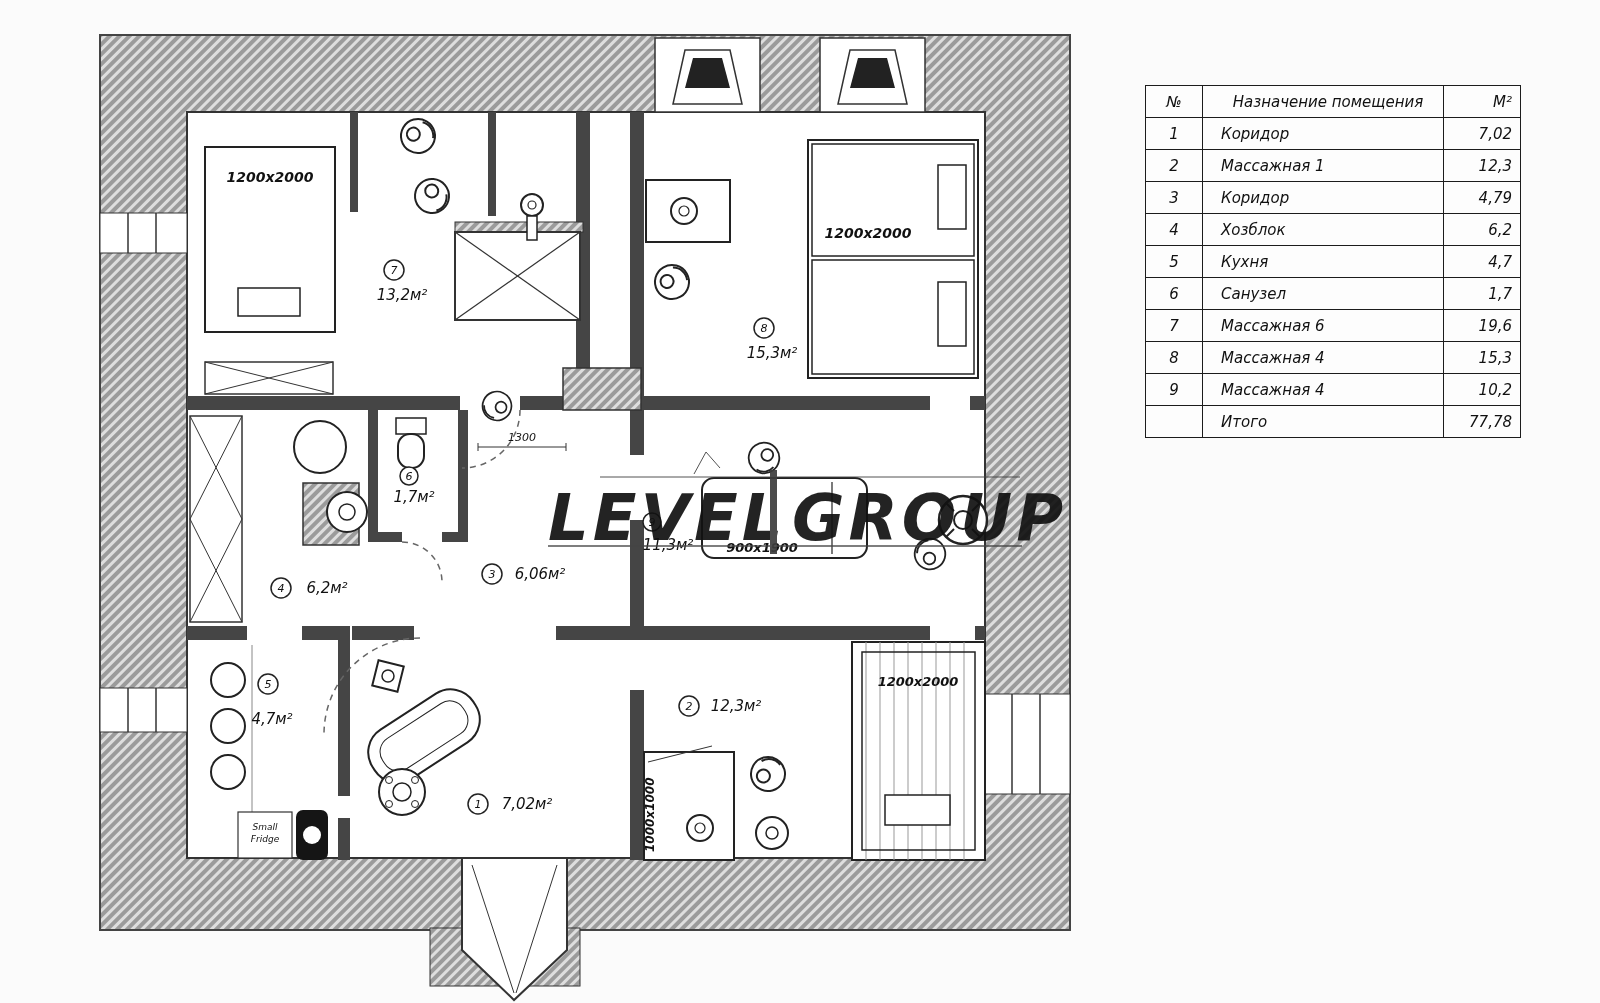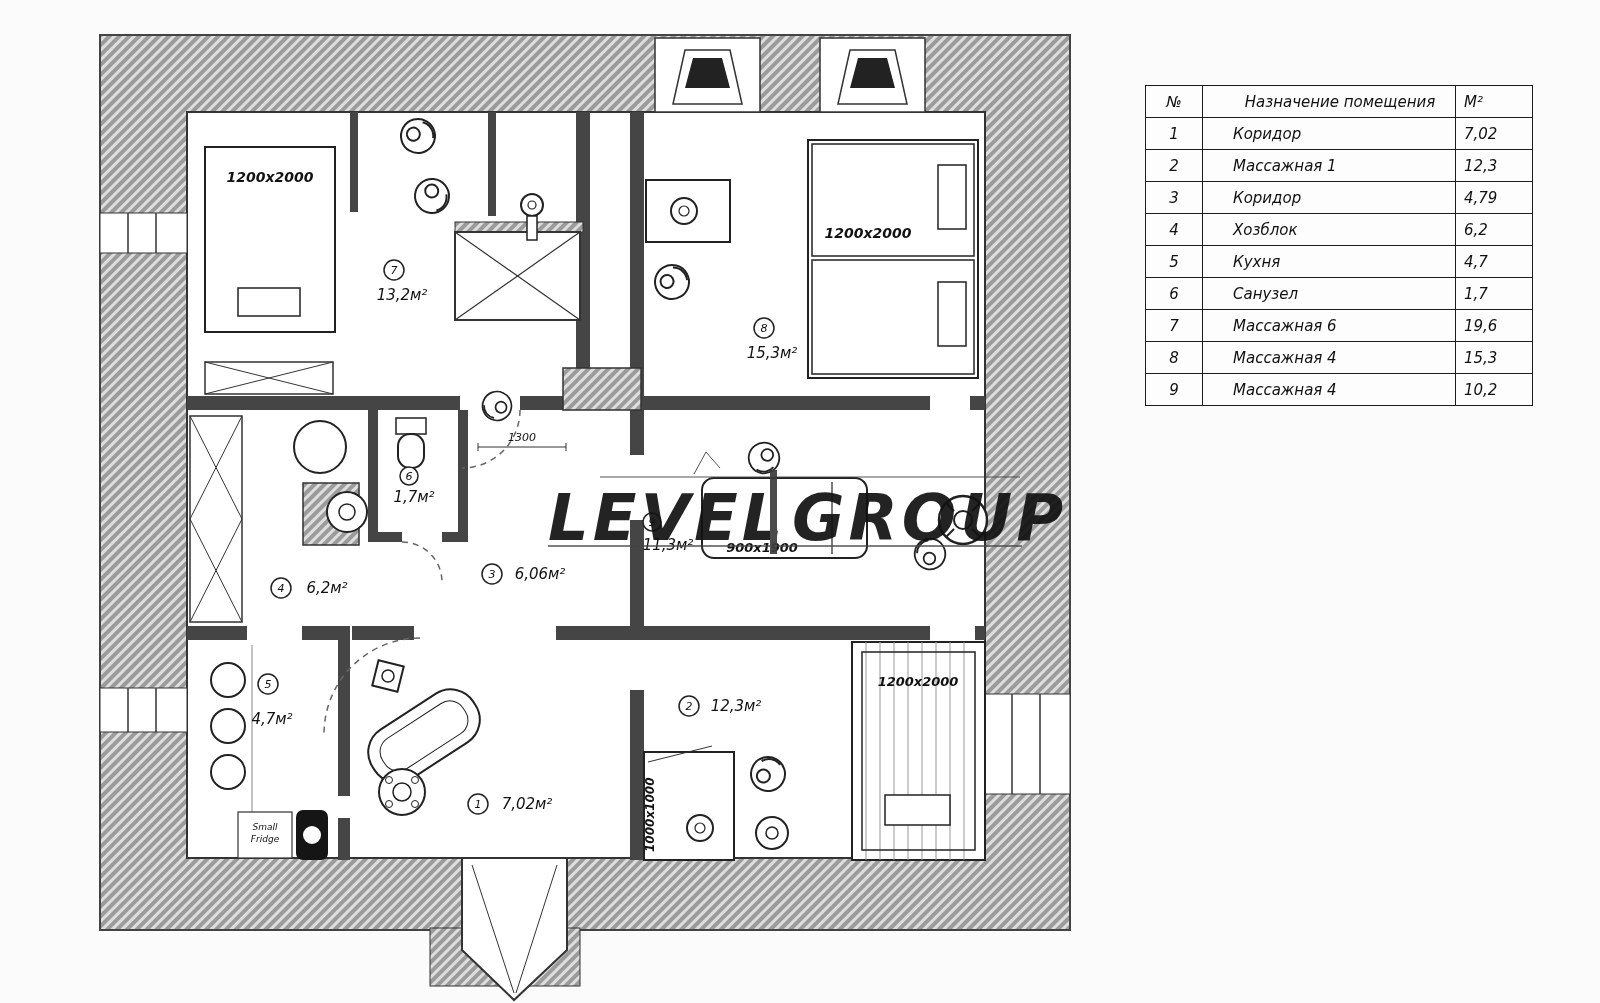--- a/index.html
+++ b/index.html
@@ -5,22 +5,22 @@
   html,body{margin:0;padding:0;background:#fbfbfb;}
   .canvas{position:relative;width:1600px;height:1003px;background:#fbfbfb;overflow:hidden;
           font-family:"DejaVu Sans",sans-serif;}
   svg text{font-family:"DejaVu Sans",sans-serif;font-style:italic;fill:#111;}
   .room-table{position:absolute;left:1145px;top:85px;}
   .room-table table{border-collapse:collapse;background:#fdfdfd;}
   .room-table th,.room-table td{
       border:1px solid #1c1c1c;height:31px;padding:0 8px;
       font:italic 15px "DejaVu Sans",sans-serif;color:#111;font-weight:normal;}
   .room-table .c-num{width:40px;text-align:center;}
-  .room-table .c-name{width:214px;text-align:left;padding-left:30px;margin-top:40px;}
-  .room-table .c-area{width:60px;text-align:left;}
+  .room-table .c-name{width:214px;text-align:left;padding-left:18px;margin-top:40px;}
+  .room-table .c-area{width:60px;text-align:right;}
 </style>
 </head>
 <body>
 
 <div class="canvas">
 
 <svg width="1100" height="1003" viewBox="0 0 1100 1003" style="position:absolute;left:0;top:0;">
   <defs>
     <pattern id="hatch" patternUnits="userSpaceOnUse" width="7" height="7" patternTransform="rotate(45)">
       <rect width="7" height="7" fill="#9b9b9b"></rect>
@@ -357,17 +357,22 @@
       <tr>
         <td class="c-num">8</td>
         <td class="c-name">Массажная 4</td>
         <td class="c-area">15,3</td>
       </tr>
       <tr>
         <td class="c-num">9</td>
         <td class="c-name">Массажная 4</td>
         <td class="c-area">10,2</td>
       </tr>
+      <tr>
+        <td class="c-num"></td>
+        <td class="c-name">Итого</td>
+        <td class="c-area">77,78</td>
+      </tr>
     </tbody>
   </table>
 </div>
 
 </div>
 
 </body></html>

